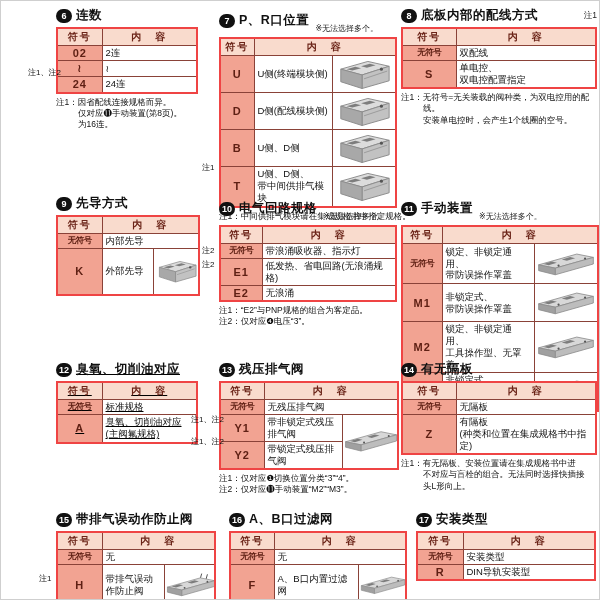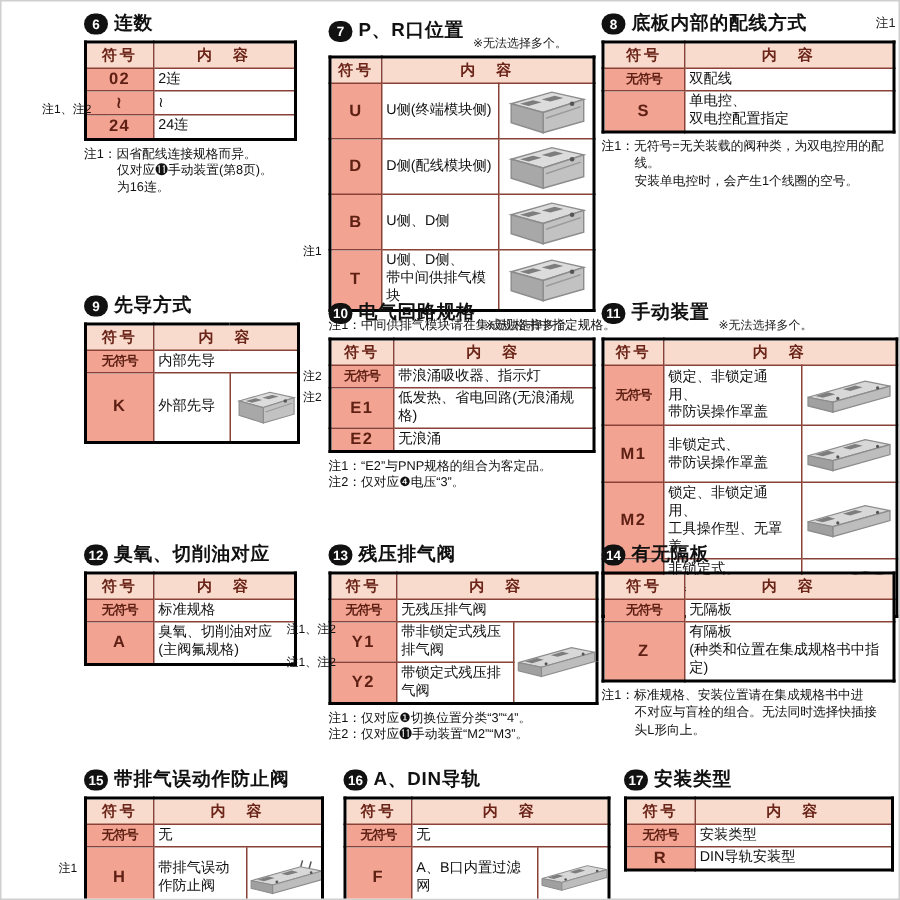--- a/index.html
+++ b/index.html
@@ -3,21 +3,21 @@
 <meta charset="utf-8">
 <style>
   html,body{margin:0;padding:0;background:#fff;font-family:"Liberation Sans","DejaVu Sans",sans-serif;}
   .page{position:relative;width:600px;height:600px;background:#fff;border:1px solid #cfcfcf;box-sizing:border-box;overflow:hidden;}
   .sec{position:absolute;}
   .sec-head{display:flex;align-items:center;gap:4px;margin-bottom:3px;white-space:nowrap;}
   .secnum{display:inline-flex;align-items:center;justify-content:center;min-width:14px;height:14px;border-radius:8px;background:#111;color:#fff;font-size:9px;font-weight:bold;padding:0 1px;flex:0 0 auto;}
   .sec-title{font-weight:bold;font-size:12.5px;color:#111;letter-spacing:.5px;}
   .sec-note{font-size:8px;color:#222;margin-left:2px;margin-top:16px;}
   .corner-note{font-size:8.5px;color:#222;margin-left:auto;}
-  table.tbl{border-collapse:collapse;table-layout:fixed;border:2px solid #000000;}
+  table.tbl{border-collapse:collapse;table-layout:fixed;border:2px solid #ef4444;}
   .tbl td{border:1px solid #8a4238;font-size:9.5px;color:#111;padding:1px 3px;vertical-align:middle;box-sizing:border-box;overflow:hidden;}
   tr.hd td{background:#f9dbcd;color:#6b2418;font-weight:bold;text-align:center;font-size:10px;letter-spacing:2px;}
   td.sym{background:#f2a392;color:#5f2014;font-weight:bold;text-align:center;font-size:11px;letter-spacing:1px;}
   td.sym.small{font-size:8.5px;letter-spacing:-.5px;}
   td.cnt{background:#fff;white-space:pre-line;line-height:1.25;}
   td.img{background:#fff;text-align:center;padding:1px;}
   .notes{margin-top:3px;font-size:8.5px;color:#111;line-height:1.35;}
   .note{white-space:nowrap;}
   .note.cont{padding-left:22px;}
   .rownote{position:absolute;font-size:8px;color:#111;white-space:nowrap;}
@@ -309,21 +309,21 @@
         <td class="img">
               <svg class="v" width="58" height="30" viewBox="0 0 70 30">
                 <use href="#valve-long"></use>
               </svg>
             </td>
       </tr>
     </tbody>
       </table>
   </div>
 
-  <div class="sec" style="left:55px;top:360px;width:142px;">
+  <div class="sec" style="left:55px;top:360px;width:142px;text-decoration:underline;">
     <div class="sec-head">
       <span class="secnum">12</span>
       <span class="sec-title">臭氧、切削油对应</span>
     </div>
     <table class="tbl" style="width:142px;">
       <colgroup>
           <col style="width:45px">
           <col>
         </colgroup>
       <tbody>
@@ -407,21 +407,21 @@
         <td class="cnt">无隔板</td>
       </tr>
       <tr style="height:28px;">
         <td class="sym">Z</td>
         <td class="cnt">有隔板
 (种类和位置在集成规格书中指定)</td>
       </tr>
     </tbody>
       </table>
     <div class="notes">
-      <div class="note">注1：标准规格、安装位置请在集成规格书中进</div>
+      <div class="note">注1：有无隔板、安装位置请在集成规格书中进</div>
       <div class="note cont">不对应与盲栓的组合。无法同时选择快插接</div>
       <div class="note cont">头L形向上。</div>
     </div>
   </div>
 
   <div class="sec" style="left:55px;top:510px;width:158px;">
     <div class="sec-head">
       <span class="secnum">15</span>
       <span class="sec-title">带排气误动作防止阀</span>
     </div>
@@ -455,21 +455,21 @@
       </tr>
     </tbody>
       </table>
 
     <span class="rownote" style="left:-17px;top:62px;">注1</span>
   </div>
 
   <div class="sec" style="left:228px;top:510px;width:176px;">
     <div class="sec-head">
       <span class="secnum">16</span>
-      <span class="sec-title">A、DIN导轨</span>
+      <span class="sec-title">A、B口过滤网</span>
     </div>
     <table class="tbl" style="width:176px;">
       <colgroup>
           <col style="width:44px">
           <col style="width:84px">
           <col style="width:48px">
         </colgroup>
       <tbody>
           <tr class="hd" style="height:15px;">
         <td>符号</td>

